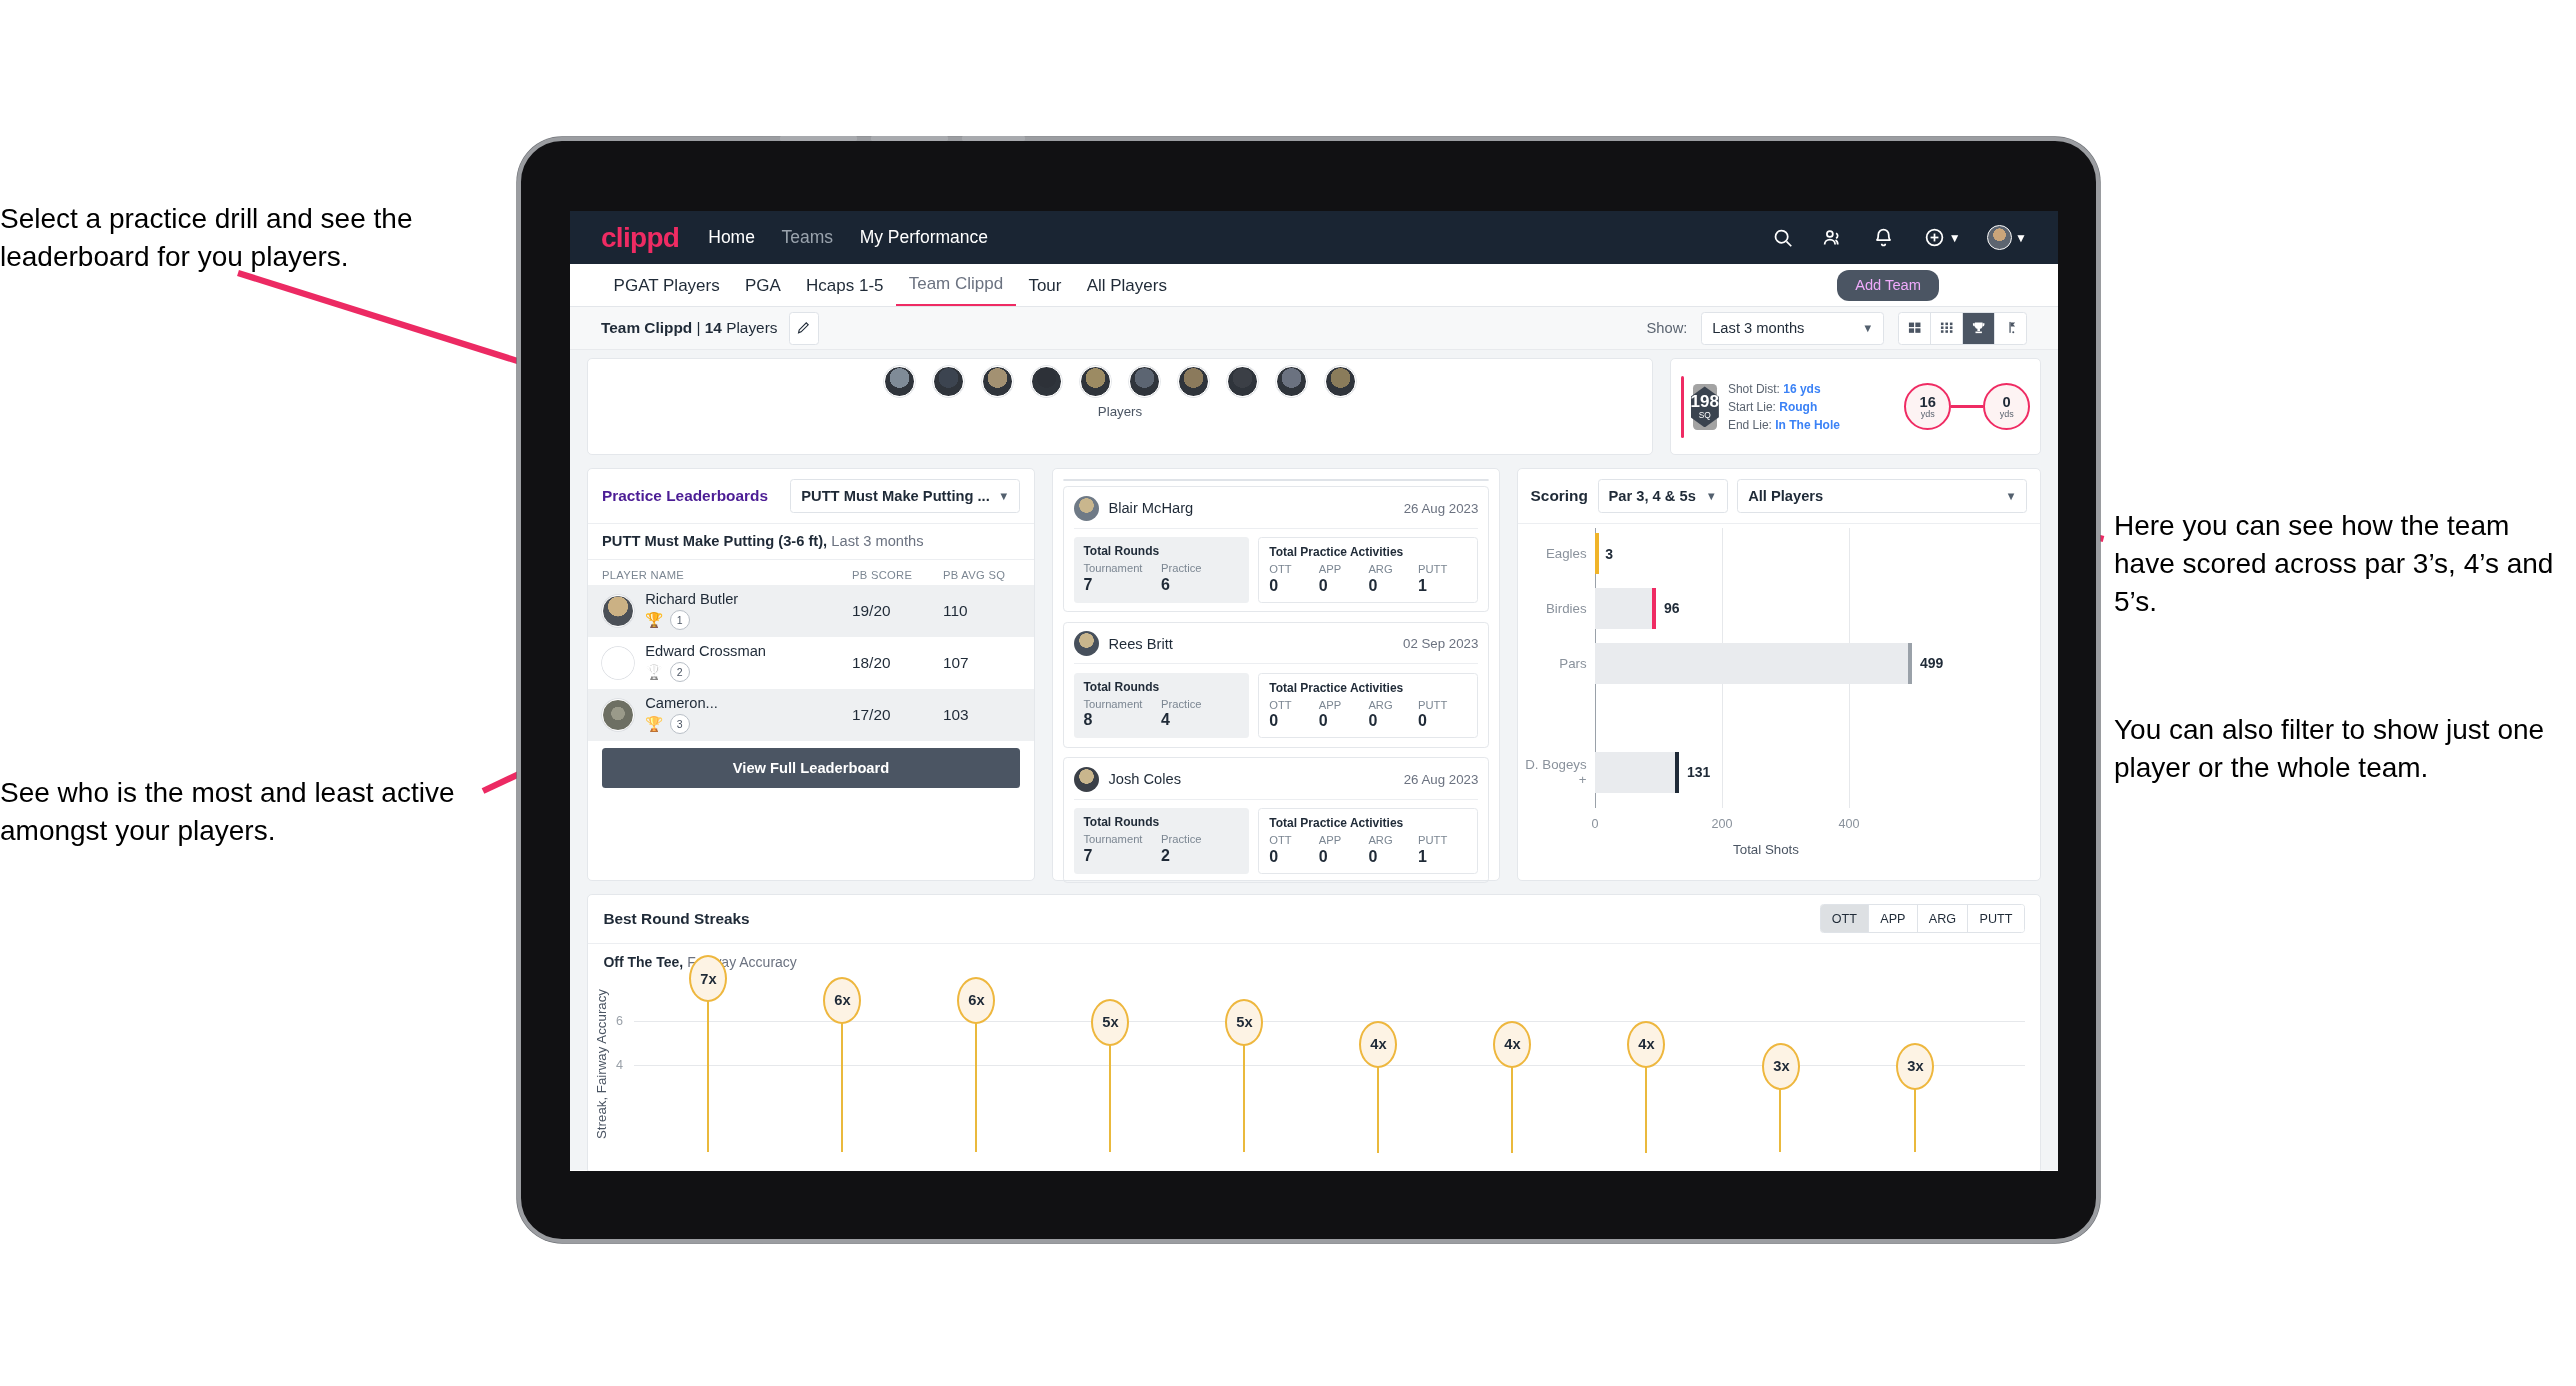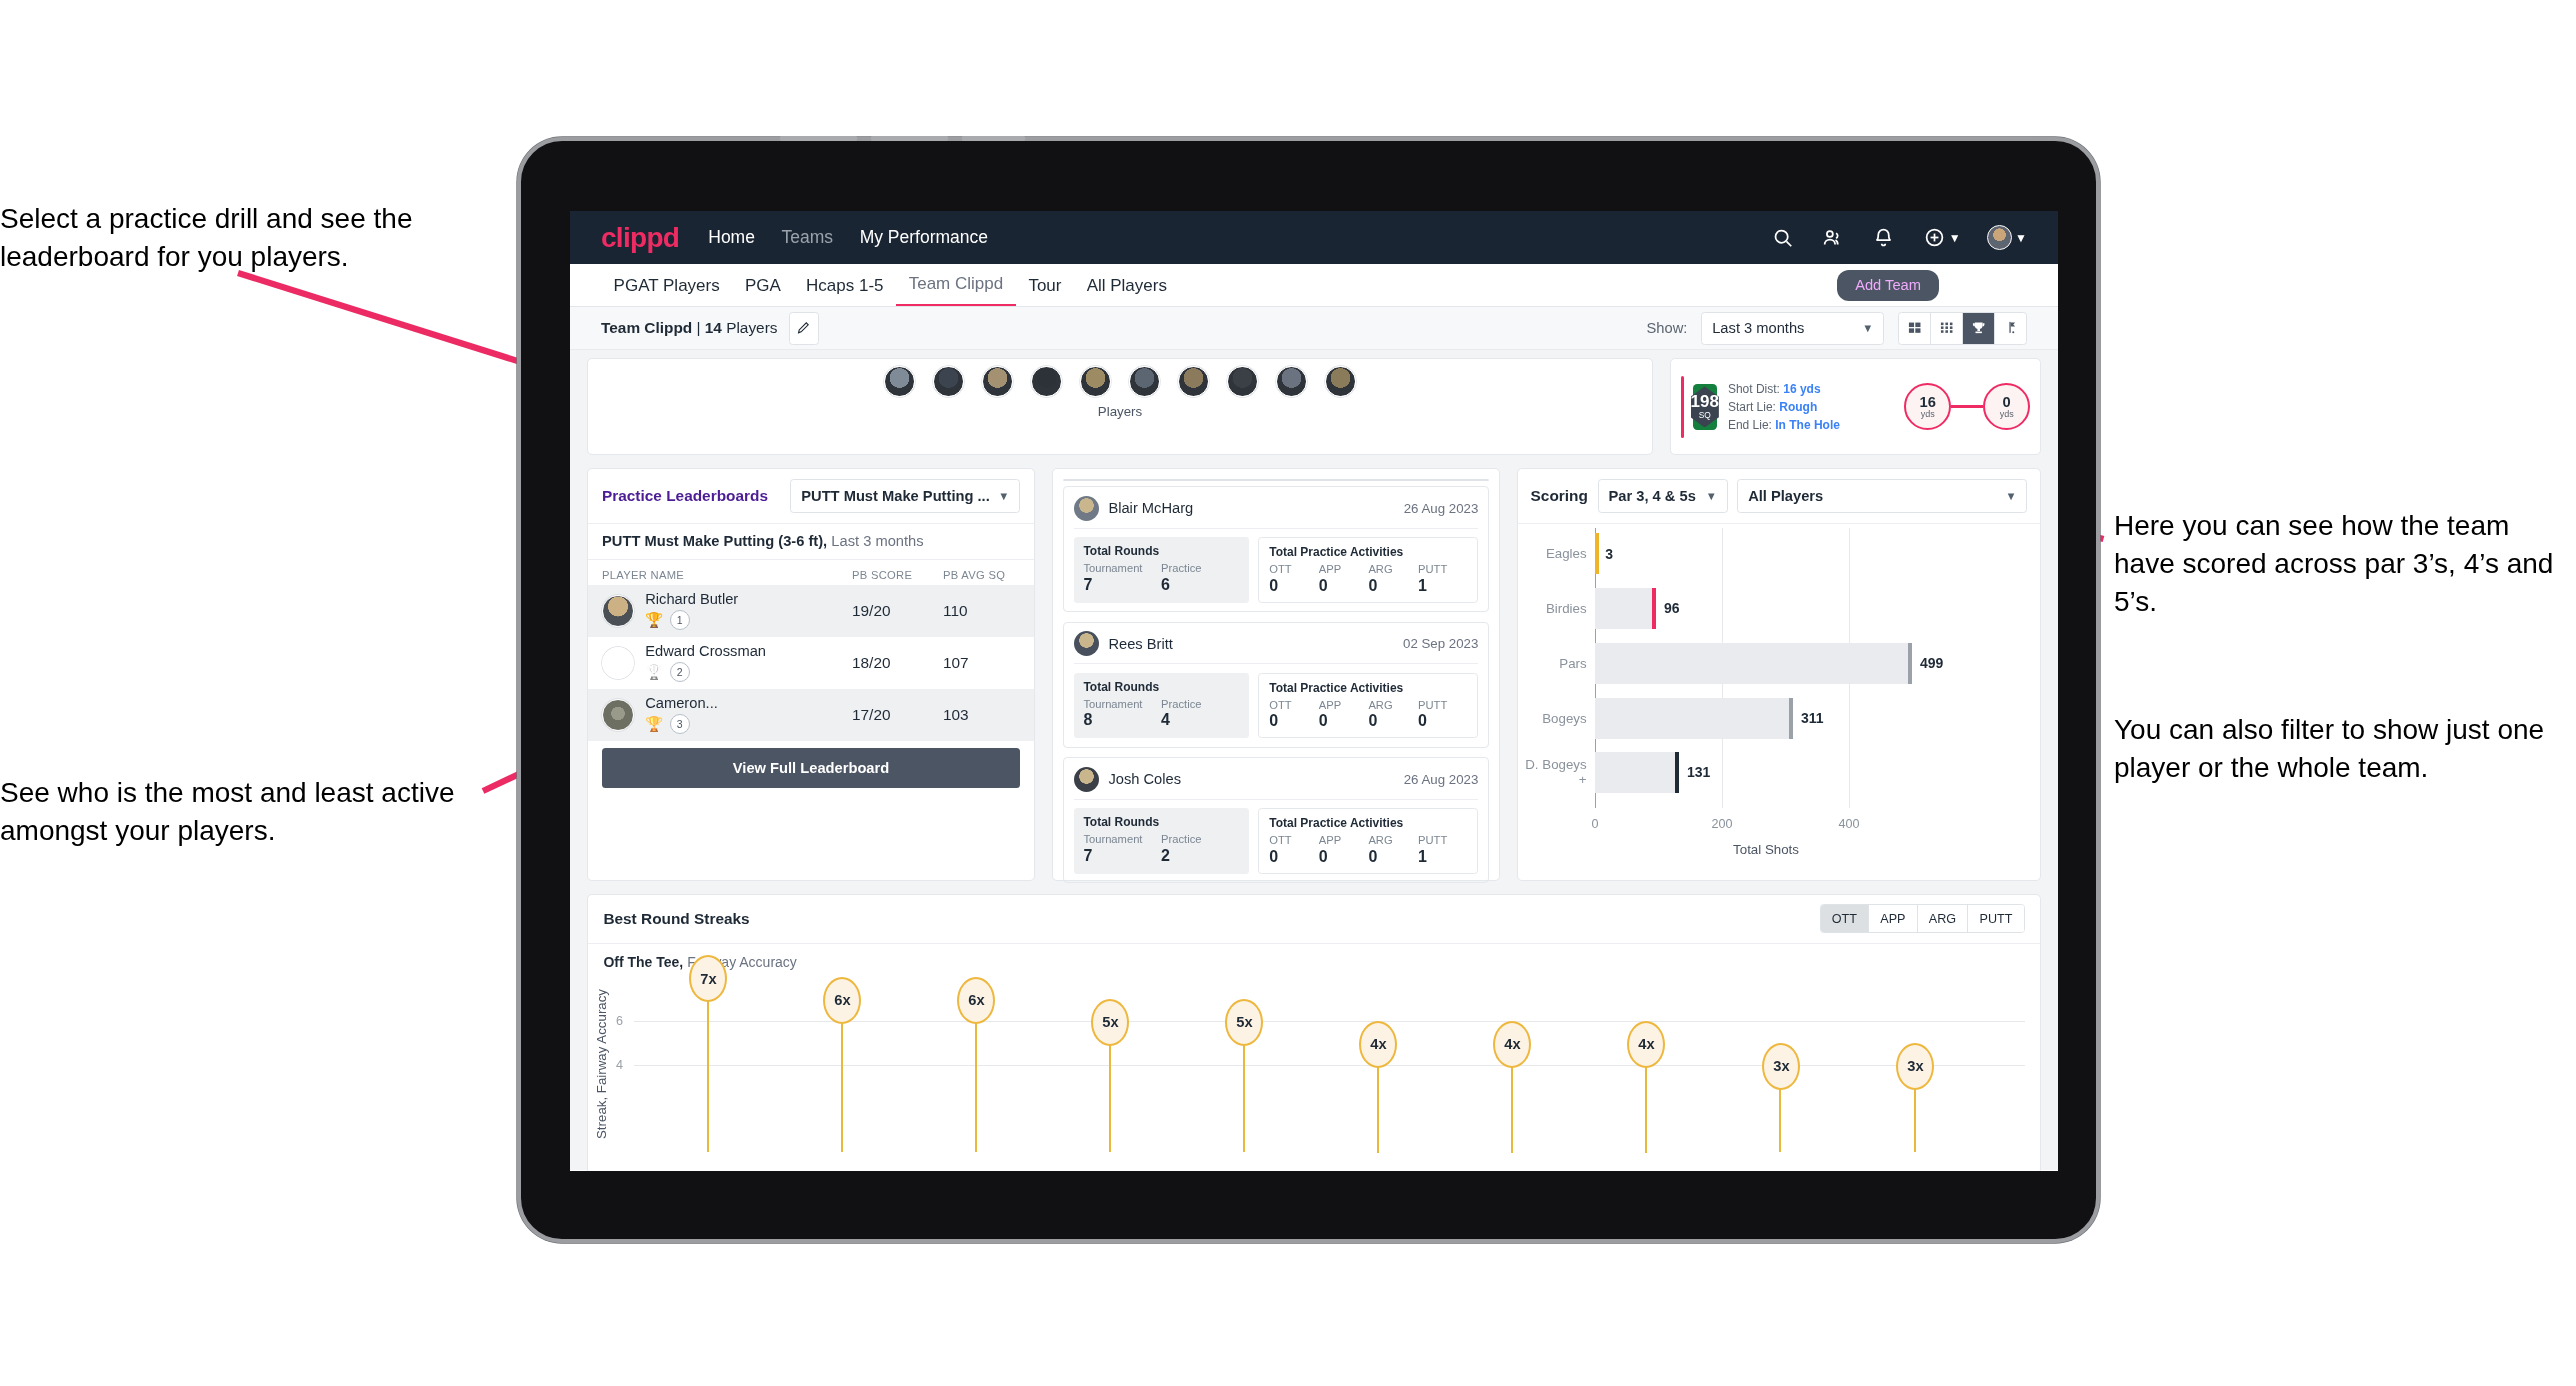--- a/index.html
+++ b/index.html
@@ -59,21 +59,21 @@
   .content{background:#f2f4f6;padding:8.4px 17px 0 17px;box-sizing:border-box;height:820px;}
   .card{background:#fff;border:0.7px solid #e4e7eb;border-radius:4.9px;box-sizing:border-box;}
 
   .row1{display:flex;gap:17px;height:97px;}
   .playersCard{flex:1 1 auto;display:flex;flex-direction:column;align-items:center;justify-content:flex-start;padding-top:7px;}
   .avrow{display:flex;gap:18px;}
   .av{width:31px;height:31px;border-radius:50%;border:1.4px solid #fff;box-shadow:0 0 0 0.7px #dcdfe3;box-sizing:border-box;}
   .playerslbl{font-size:13.3px;color:#4b5563;margin-top:7px;}
   .shotCard{width:371px;padding:8.4px 9.8px;display:flex;align-items:center;}
   .shot-accent{width:3.5px;height:62px;background:#ef2b63;border-radius:2.1px;margin-right:8.4px;}
-  .sq-badge{width:24px;height:46px;background:#15803d;border-radius:4.2px;display:flex;align-items:center;justify-content:center;position:relative;}
+  .sq-badge{width:24px;height:46px;background:#a3a3a3;border-radius:4.2px;display:flex;align-items:center;justify-content:center;position:relative;}
   .hexbox{width:38px;height:41px;background:#3a434f;clip-path:polygon(50% 0,100% 25%,100% 75%,50% 100%,0 75%,0 25%);
           display:flex;flex-direction:column;align-items:center;justify-content:center;color:#fff;}
   .hexbox .n{font-size:17px;font-weight:700;line-height:1;}
   .hexbox .u{font-size:8.4px;line-height:1.4;}
   .shot-lines{margin-left:11.2px;font-size:12px;color:#5b6470;line-height:1.5;}
   .shot-lines b{color:#3b82f6;}
   .dial-wrap{margin-left:auto;display:flex;align-items:center;justify-content:space-between;}
   .dial{width:43px;height:43px;border-radius:50%;border:2.1px solid #ef2b63;background:#fdf3f3;
         display:flex;flex-direction:column;align-items:center;justify-content:center;}
   .dial .dv{font-size:14.7px;font-weight:700;color:#1f2a37;line-height:1;}
@@ -579,28 +579,20 @@
                   <div class="bar-cap" style="left: 57px; background: rgb(239, 43, 99);"></div>
                   <div class="bar-val" style="left: 69px;">96</div>
                 </div>
               </div>
               <div class="bar-row" style="top: 119px;">
                 <div class="bar-lbl">Pars</div>
                 <div class="bar-track">
                   <div class="bar-fill" style="width: 313px;"></div>
                   <div class="bar-cap" style="left: 313px; background: rgb(154, 161, 169);"></div>
                   <div class="bar-val" style="left: 325px;">499</div>
-                </div>
-              </div>
-              <div class="bar-row" style="top: 174px;">
-                <div class="bar-lbl">Bogeys</div>
-                <div class="bar-track">
-                  <div class="bar-fill" style="width: 194px;"></div>
-                  <div class="bar-cap" style="left: 194px; background: rgb(154, 161, 169);"></div>
-                  <div class="bar-val" style="left: 206px;">311</div>
                 </div>
               </div>
               <div class="bar-row" style="top: 228px;">
                 <div class="bar-lbl">D. Bogeys +</div>
                 <div class="bar-track">
                   <div class="bar-fill" style="width: 80px;"></div>
                   <div class="bar-cap" style="left: 80px; background: rgb(31, 42, 55);"></div>
                   <div class="bar-val" style="left: 92px;">131</div>
                 </div>
               </div>

